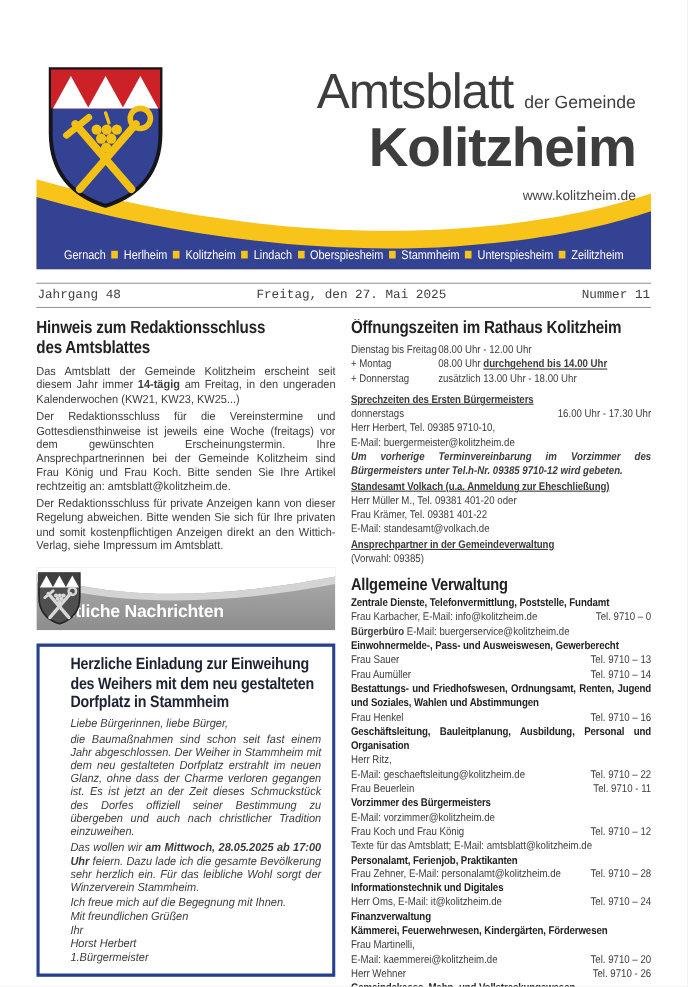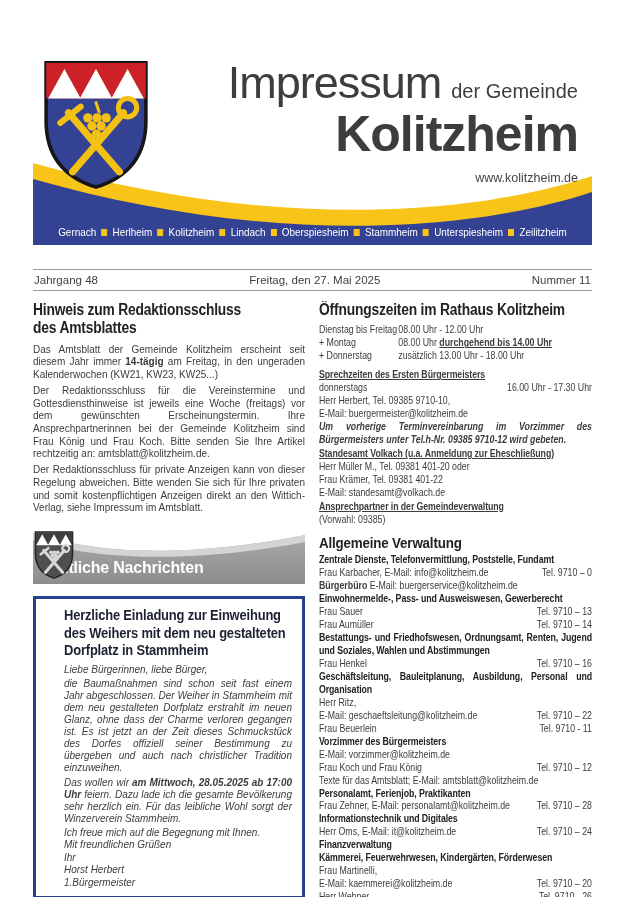--- a/index.html
+++ b/index.html
@@ -13,32 +13,32 @@
 
   
   .masthead{position:relative;height:190px;}
   .wave{position:absolute;left:0;bottom:0;width:559px;height:190px;z-index:1;}
   .wave .wave-yellow{fill:var(--yellow,#f9c41a);}
   .wave .wave-blue{fill:var(--blue,#334293);}
   .crest{position:absolute;left:7px;top:2px;width:112px;height:136px;z-index:3;}
   .titles{position:absolute;top:2px;right:14px;text-align:right;z-index:2;color:#3d3d3d;}
   .t-line1{white-space:nowrap;}
   .t-main{font-size:45px;letter-spacing:-1px;}
-  .t-sub{font-size:20px;margin-left:10px;}
+  .t-sub{font-size:16px;margin-left:10px;}
   .t-city{font-size:50px;font-weight:bold;letter-spacing:-1px;margin-top:-4px;}
   .t-site{font-size:12.5px;margin-top:8px;color:#444;}
   .towns{position:absolute;left:0;bottom:7px;z-index:2;color:#ffffff;font-size:11.5px;
          text-align:center;white-space:nowrap;}
   .towns .sq{display:inline-block;width:7px;height:7px;background:var(--yellow,#f9c41a);
              margin:0 6px;vertical-align:middle;}
 
   
-  .infobar{display:flex;justify-content:space-between;align-items:center;margin-top:24px;
+  .infobar{display:flex;justify-content:space-between;align-items:center;margin-top:12px;
            border-top:1px solid #9b9b9b;border-bottom:1px solid #9b9b9b;
-           padding:4px 1px;font-size:11.5px;color:#3f3f3f;}
+           padding:4px 1px;font-size:11.5px;color:#3f3f3f;font-family:Liberation Mono, monospace;}
 
   
   .cols{display:flex;gap:14px;margin-top:10px;}
   .col-left{width:272px;flex:none;overflow:hidden;}
   .col-right{flex:1;overflow:hidden;}
 
   h2{font-size:16px;font-weight:bold;color:#222;margin:0 0 5px 0;letter-spacing:-.2px;
      line-height:1.15;white-space:pre-line;}
   .para{font-size:10.6px;line-height:1.2;text-align:justify;margin:0 0 3px 0;color:#3c3c3c;}
 
@@ -118,21 +118,21 @@
             <circle class="charge-f" cx="56" cy="59" r="4.6"></circle>
             <circle class="charge-f" cx="65" cy="59" r="4.6"></circle>
           <circle class="charge-f" cx="51" cy="67" r="4.6"></circle>
             <circle class="charge-f" cx="60" cy="67" r="4.6"></circle>
           <circle class="charge-f" cx="55.5" cy="75" r="4.6"></circle>
         </g>
       </svg>
 
       <div class="titles">
         <div class="t-line1">
-          <span class="t-main">Impressum</span><span class="t-sub">der Gemeinde</span>
+          <span class="t-main">Amtsblatt</span><span class="t-sub">der Gemeinde</span>
         </div>
         <div class="t-city">Kolitzheim</div>
         <div class="t-site">www.kolitzheim.de</div>
       </div>
 
       <div class="towns cond" id="towns"><span>Gernach</span><span class="sq"></span><span>Herlheim</span><span class="sq"></span><span>Kolitzheim</span><span class="sq"></span><span>Lindach</span><span class="sq"></span><span>Oberspiesheim</span><span class="sq"></span><span>Stammheim</span><span class="sq"></span><span>Unterspiesheim</span><span class="sq"></span><span>Zeilitzheim</span></div>
     </div>
 
     <div class="infobar">
       <span>Jahrgang 48</span>

